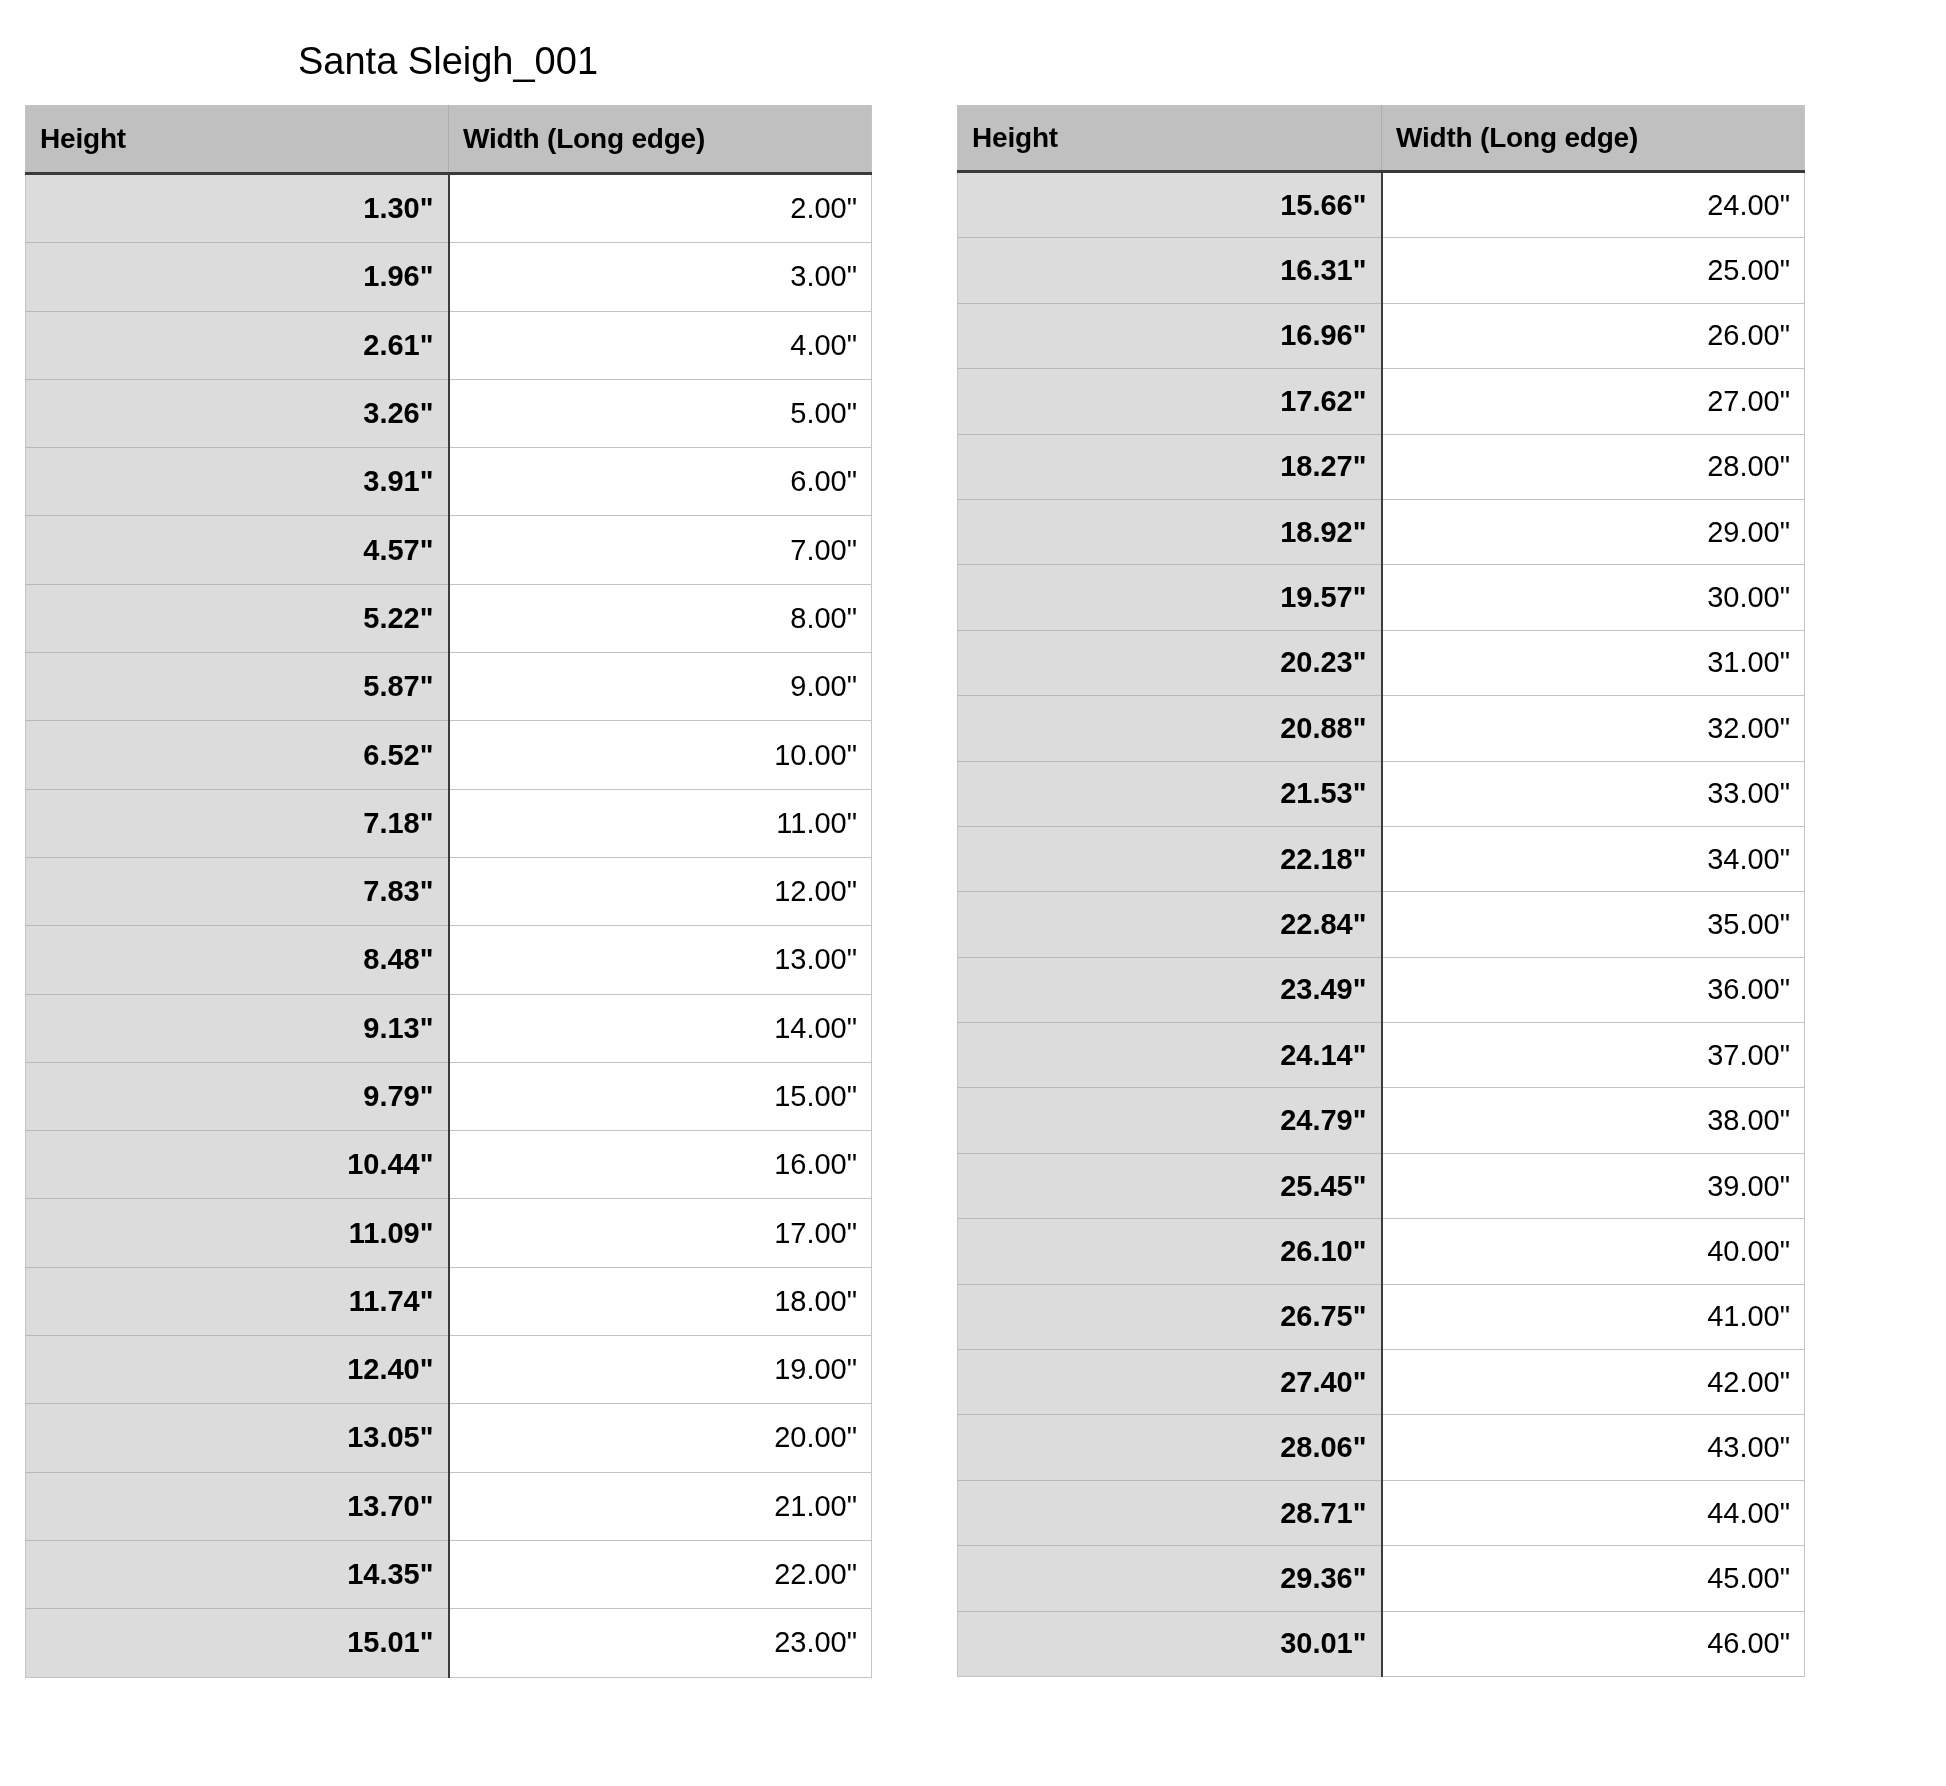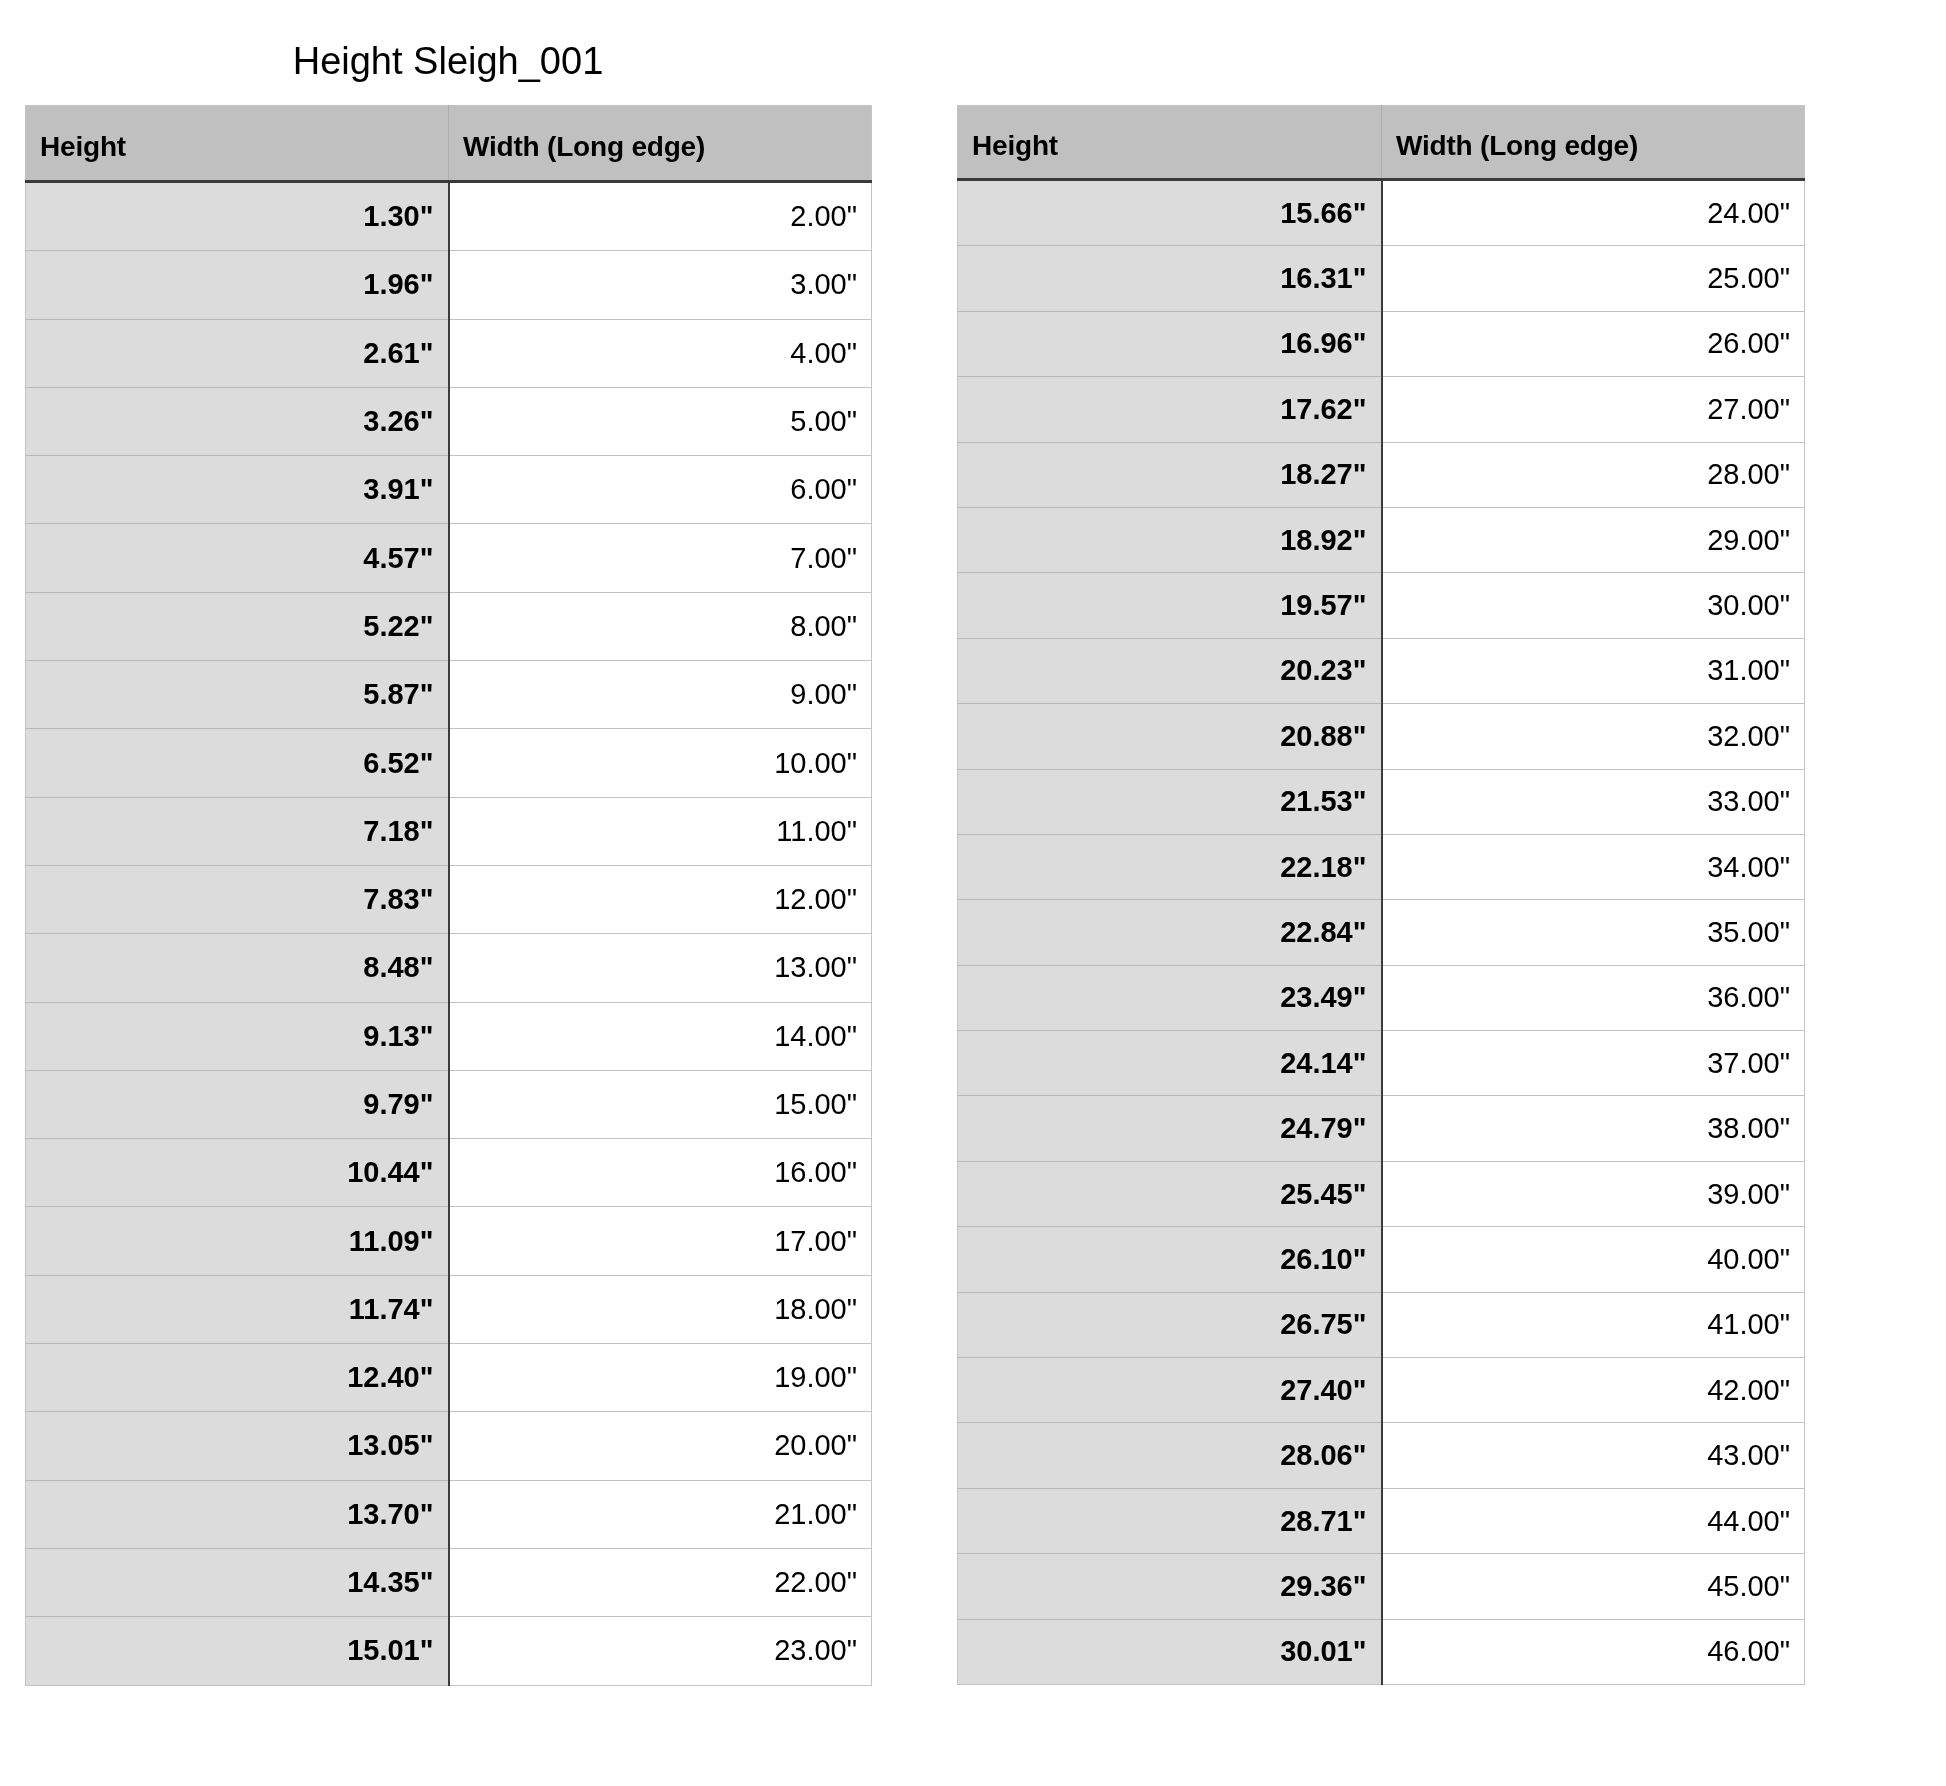--- a/index.html
+++ b/index.html
@@ -36,21 +36,21 @@
       border: 1.5px solid #c4c4c4;
     }
     #table-left { left: 25px; width: 846px; }
     #table-right { left: 957px; width: 847px; }
 
     .size-table th {
       background: #bfc0bf;
       text-align: left;
       font-weight: bold;
       font-size: 28px;
-      padding: 8px 0 0 14px;
+      padding: 0 0 0 14px;
       color: #000;
       border-bottom: 3px solid #3a3a3a;
       border-right: 1px solid #adadad;
       white-space: nowrap;
       letter-spacing: -0.2px;
     }
     .size-table th:last-child { border-right: none; }
     #table-left th { height: 66px; }
     #table-right th { height: 64px; }
 
@@ -72,21 +72,21 @@
       border-bottom-color: #b9b9b9;
     }
     .size-table td.w-cell {
       background: #ffffff;
       font-weight: normal;
     }
   </style>
 </head>
 <body>
 
-<div class="title">Height Sleigh_001</div>
+<div class="title">Santa Sleigh_001</div>
 
 <table class="size-table" id="table-left">
   <colgroup>
       <col style="width:423px">
       <col style="width:423px">
     </colgroup>
   <thead>
     <tr>
       <th>Height</th>
       <th>Width (Long edge)</th>

